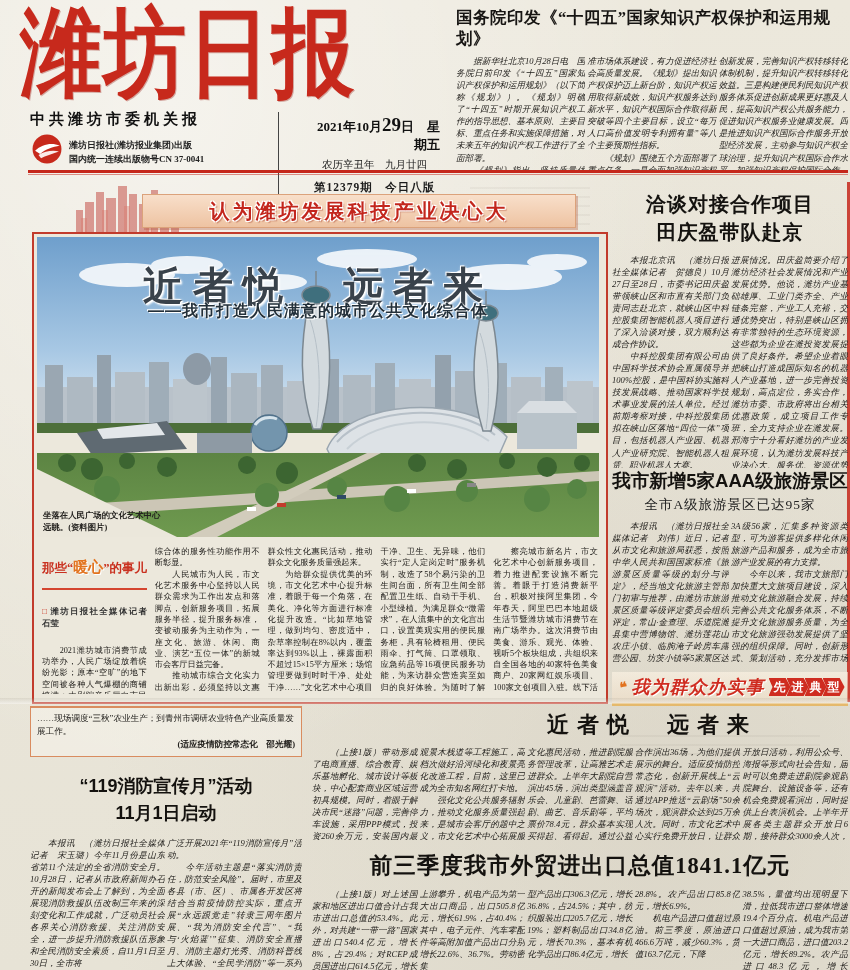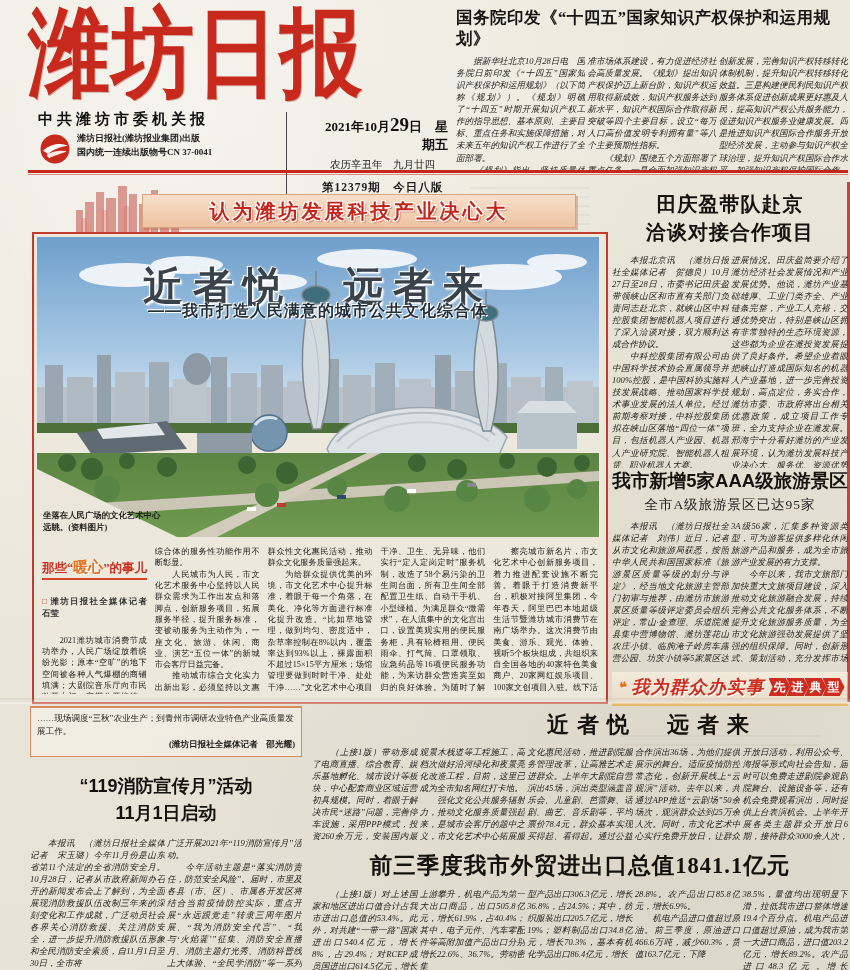--- a/index.html
+++ b/index.html
@@ -7,28 +7,28 @@
   .page{position:relative;width:850px;height:970px;margin:0 auto;overflow:hidden;
     background:#ebe7db;
     background-image:
       radial-gradient(ellipse at 20% 10%, rgba(255,255,255,.5), transparent 55%),
       radial-gradient(ellipse at 80% 85%, rgba(205,198,182,.45), transparent 60%),
       linear-gradient(#ece8dc,#e7e3d6);
     color:#1c1c1c;}
   .ghost{position:absolute;opacity:.07;pointer-events:none;
     background:repeating-linear-gradient(0deg, rgba(90,80,70,.8) 0 2px, transparent 2px 9px);}
   
-  .masthead{position:absolute;left:28px;top:6px;width:424px;height:162px;}
+  .masthead{position:absolute;left:20px;top:6px;width:424px;height:162px;}
   .paper-title{font-size:82px;line-height:1;font-weight:900;color:#c7291c;
     letter-spacing:2px;transform:scaleY(1.18);transform-origin:top left;
     text-shadow:1px 1px 0 rgba(150,30,20,.35);white-space:nowrap;}
   .mast-bottom{position:absolute;left:10px;top:104px;width:410px;display:flex;align-items:stretch;gap:20px;}
   .mast-left{width:222px;}
   .org-line{font-size:15px;font-weight:bold;letter-spacing:4px;color:#111;font-family:"Liberation Sans",sans-serif;}
-  .pub-row{display:flex;margin-top:3px;align-items:flex-start;}
+  .pub-row{display:flex;margin-top:3px;align-items:flex-end;}
   .logo{width:34px;height:34px;flex:0 0 34px;margin-right:5px;}
   .pub-lines{font-size:9px;font-weight:bold;line-height:1.5;color:#222;}
   .mast-div{width:1px;background:#444;margin:2px 10px 0 6px;}
   .mast-right{flex:1;text-align:center;padding-top:4px;}
   .date-line{font-size:13px;font-weight:bold;color:#111;text-align:right;}
   .date-day{font-size:19px;}
   .lunar-line{font-size:10.5px;font-weight:normal;margin-top:4px;}
   .issue-line{font-size:11.5px;font-weight:bold;margin-top:8px;letter-spacing:1px;}
   
   .top-story{position:absolute;left:456px;top:8px;width:392px;}
@@ -57,21 +57,21 @@
     font-size:40px;font-weight:900;letter-spacing:10px;color:#39424b;
     text-shadow:0 0 3px #fff,1px 1px 0 #fff,-1px -1px 0 #fff,2px 2px 2px rgba(255,255,255,.9);}
   .photo-sub{position:absolute;left:0;top:64px;width:100%;text-align:center;
     font-size:16px;font-weight:900;color:#23303a;font-family:"Liberation Sans",sans-serif;
     text-shadow:0 0 2px #fff,1px 1px 0 #fff,-1px -1px 0 #fff;letter-spacing:1px;}
   .photo-cap{position:absolute;left:6px;bottom:2px;width:118px;font-size:8.4px;line-height:1.5;
     color:#24221f;font-weight:bold;}
   .feature-bottom{position:absolute;left:8px;top:312px;width:556px;height:148px;display:flex;gap:8px;}
   .fcol{flex:1;font-size:8.2px;line-height:1.38;text-align:justify;color:#22201d;
     white-space:pre-line;overflow:hidden;}
-  .f-header{white-space:nowrap;margin-bottom:2px;border-bottom:2px solid #d4452f;padding-bottom:0;}
+  .f-header{white-space:nowrap;margin-bottom:2px;border-bottom:2px solid #d4452f;padding-bottom:10px;}
   .fh-pre,.fh-post{font-size:12.5px;font-weight:900;color:#c9301f;}
   .fh-mid{font-size:15px;font-weight:900;color:#e2731f;text-shadow:1px 1px 0 #fff;}
   .f-byline{font-size:8.4px;font-weight:bold;margin:3px 0 4px;color:#333;}
   .f-byline:before{content:"□";color:#c9301f;margin-right:2px;}
   
   .rail{position:absolute;left:612px;top:190px;width:236px;}
   .r-head{font-family:"Liberation Sans",sans-serif;font-size:20px;font-weight:900;
     text-align:center;line-height:1.4;color:#14120f;letter-spacing:1px;}
   .r-cols1{margin-top:8px;height:214px;}
   .r-head2{font-family:"Liberation Sans",sans-serif;font-size:18.5px;font-weight:900;
@@ -306,22 +306,22 @@
       <div class="fcol">群众性文化惠民活动，推动群众文化服务质量强起来。
 　　为给群众提供优美的环境，市文化艺术中心提升标准，着眼于每一个角落，在美化、净化等方面进行标准化提升改造。“比如草地管理，做到均匀、密度适中，杂草率控制在8%以内，覆盖率达到93%以上，裸露面积不超过15×15平方厘米；场馆管理要做到时时干净、处处干净……”文化艺术中心项目经理高洪立向记者介绍，为实现厕所</div>
       <div class="fcol">干净、卫生、无异味，他们实行“定人定岗定时”服务机制，改造了58个易污染的卫生间台面，所有卫生间全部配置卫生纸、自动干手机、小型绿植。为满足群众“微需求”，在人流集中的文化宫出口，设置美观实用的便民服务柜，具有轮椅租用、便民雨伞、打气筒、口罩领取、应急药品等16项便民服务功能，为来访群众营造宾至如归的良好体验。为随时了解和解决群众需求，在园区显著位置张贴海报公布电话，24小时不打烊，市民对中心工作有投诉或意见建议随时反映。从市民可见可感的小事做起，涓滴汇海，带来的是不断跃升的群众文化获得感。</div>
       <div class="fcol">　　擦亮城市新名片，市文化艺术中心创新服务项目，着力推进配套设施不断完善。着眼于打造消费新平台，积极对接阿里集团，今年春天，阿里巴巴本地超级生活节暨潍坊城市消费节在南广场举办。这次消费节由美食、游乐、观光、体验、视听5个板块组成，共组织来自全国各地的40家特色美食商户、20家网红娱乐项目、100家文创项目入驻。线下活动8天时间，近38万人次参与，线下消费总额约160万元，带动线上消费约1200万元。
 　　着眼于完善服务新业态，市文化艺术中心加快商业提升步伐。目前，地下商业区域全部完成装修和招引工作，引入东方启明星、超能星球、乐高3家上市公司品牌以及晨熙电子商务、七田阳光等14家知名企业入驻。　(下转2版)</div>
     </div>
   </div>
 
   <div class="rail">
     <div class="r-head">
+      <div>洽谈对接合作项目</div>
       <div>田庆盈带队赴京</div>
-      <div>洽谈对接合作项目</div>
     </div>
     <div class="cols r-cols1">
       <div class="col">　　本报北京讯　（潍坊日报社全媒体记者　贺德良）10月27日至28日，市委书记田庆盈带领峡山区和市直有关部门负责同志赴北京，就峡山区中科控股集团智能机器人项目进行了深入洽谈对接，双方顺利达成合作协议。
 　　中科控股集团有限公司由中国科学技术协会直属领导并100%控股，是中国科协实施科技发展战略、推动国家科学技术事业发展的法人单位。经过前期考察对接，中科控股集团拟在峡山区落地“四位一体”项目，包括机器人产业园、机器人产业研究院、智能机器人租赁、职业机器人大赛。
 　　在双方举行的座谈会上，中科控股集团董事长邢海宁、中科控股集团副总经理吴疆，峡山区党工委书记、管委会主任张龙江分别介绍了中科控股集团情况、中科“四位一体”项目情况和项目</div>
       <div class="col">进展情况。田庆盈简要介绍了潍坊经济社会发展情况和产业发展优势。他说，潍坊产业基础雄厚、工业门类齐全、产业链条完整，产业工人充裕，交通优势突出，特别是峡山区拥有非常独特的生态环境资源，这些都为企业在潍投资发展提供了良好条件。希望企业着眼把峡山打造成国际知名的机器人产业基地，进一步完善投资规划，高点定位，务实合作，潍坊市委、市政府将出台相关优惠政策，成立项目工作专班，全力支持企业在潍发展。邢海宁十分看好潍坊的产业发展环境，认为潍坊发展科技产业决心大、服务优、资源优势好，希望项目能够得到潍坊市委、市政府的重视和支持，相信在双方共同努力下，双方合作一定取得圆满成功。
 　　座谈结束后，双方共同见证了中科智能机器人产业园项目签约。</div>
     </div>
     <div class="r-head2">我市新增5家AAA级旅游景区</div>
     <div class="r-sub">全市A级旅游景区已达95家</div>
@@ -341,21 +341,21 @@
         <span class="camp-tag">型</span>
       </span>
     </div>
   </div>
 
   <div class="divider-soft"></div>
 
   <div class="bottom-left">
     <div class="cap-box">
       <div>……现场调度“三秋”农业生产；到青州市调研农业特色产业高质量发展工作。</div>
-      <div class="cap-credit">(潍坊日报社全媒体记者　邵光耀)</div>
+      <div class="cap-credit">(适应疫情防控常态化　邵光耀)</div>
     </div>
     <div class="bl-head">
       <div>“119消防宣传月”活动</div>
       <div>11月1日启动</div>
     </div>
     <div class="cols bl-cols">
       <div class="col">　　本报讯　（潍坊日报社全媒体记者　宋玉璐）今年11月份是山东省第11个法定的全省消防安全月。10月28日，记者从市政府新闻办召开的新闻发布会上了解到，为全面展现消防救援队伍改制三年来的深刻变化和工作成就，广泛动员社会各界关心消防救援、关注消防安全，进一步提升消防救援队伍形象和全民消防安全素质，自11月1日至30日，全市将</div>
       <div class="col">广泛开展2021年“119消防宣传月”活动。
 　　今年活动主题是“落实消防责任，防范安全风险”。届时，市里及各县（市、区）、市属各开发区将结合当前疫情防控实际，重点开展“永远跟党走”转隶三周年图片展、“我为消防安全代言”、“我与‘火焰蓝’”征集、消防安全直播月、消防主题灯光秀、消防科普线上大体验、“全民学消防”等一系列消防宣传活动。</div>
     </div>

